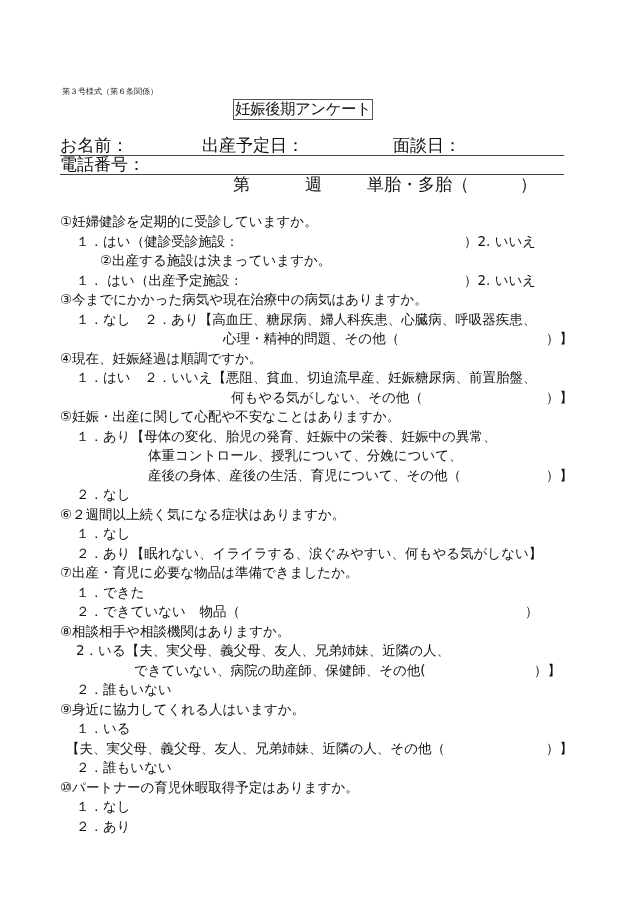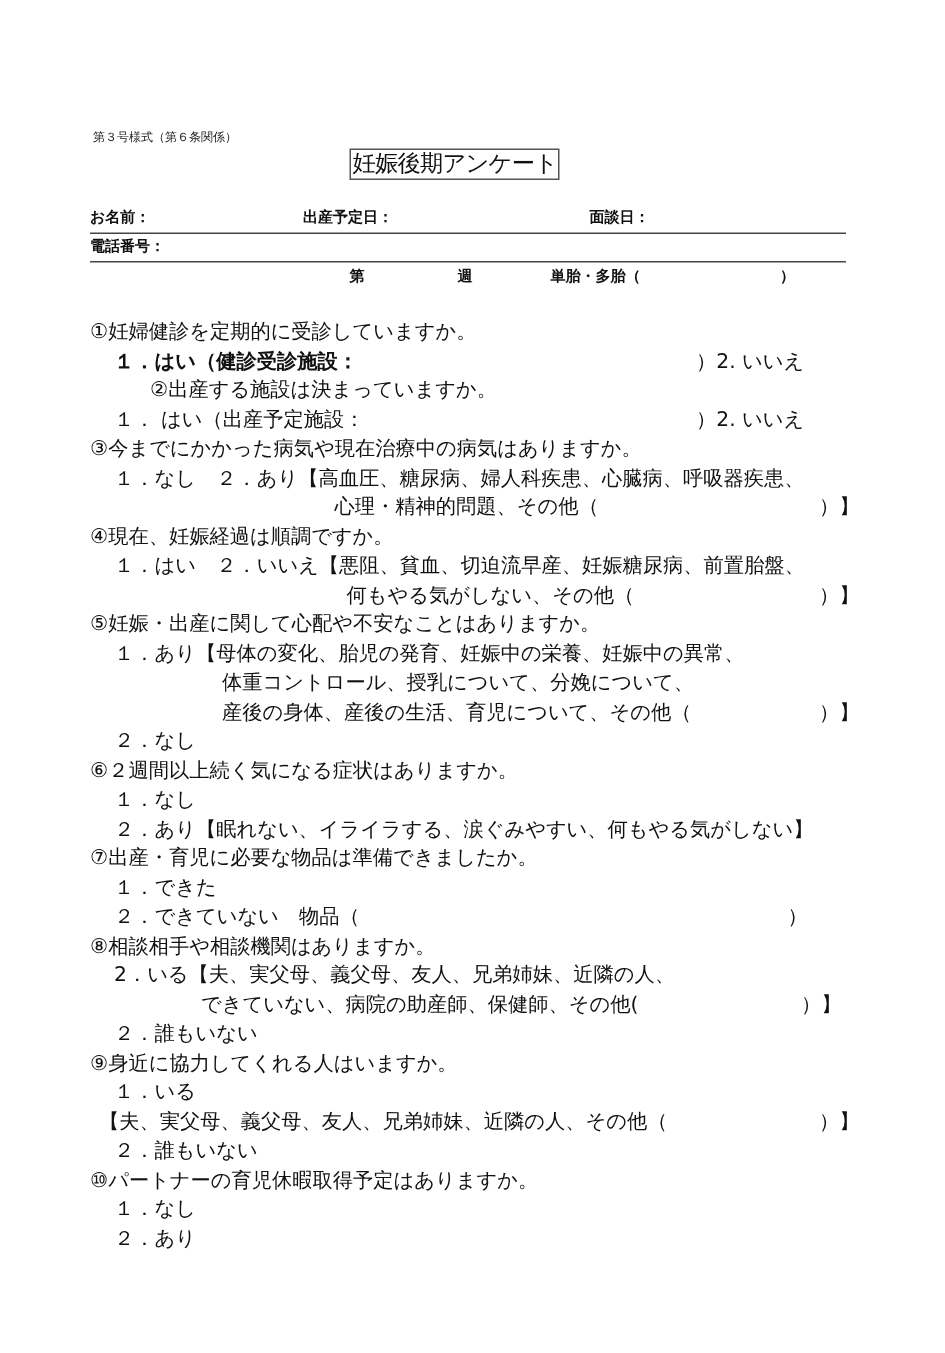--- a/index.html
+++ b/index.html
@@ -1,21 +1,21 @@
 <!DOCTYPE html>
 <html><head>
 <meta charset="utf-8">
 <style>
   html, body { margin:0; padding:0; background:#ffffff; }
   body { width:630px; height:902px; position:relative; overflow:hidden;
          font-family: "DejaVu Sans", "Liberation Sans", sans-serif; color:#111; }
   .form-no { position:absolute; left:62px; top:86px; font-family:"DejaVu Serif", serif; font-size:8px; color:#222; }
   .title { position:absolute; left:233px; top:99px; height:19px; line-height:19px; padding:0 1px;
            border:1px solid #555; font-size:15.5px; letter-spacing:-0.5px; white-space:nowrap; }
-  .hdr-row { position:absolute; left:60px; width:504px; height:19px; line-height:19px; font-size:10px; white-space:nowrap;font-weight:bold; }
+  .hdr-row { position:absolute; left:60px; width:504px; height:19px; line-height:19px; font-size:17px; white-space:nowrap; }
   .hdr-row.lined { border-bottom:1px solid #444; }
   .hdr-row span { position:absolute; top:0; }
   .q { position:absolute; left:60px; font-size:13.5px; line-height:19.5px; white-space:nowrap; }
   .row { height:19.5px; position:relative; }
   .row span { position:absolute; top:0; }
 </style>
 </head>
 <body>
 
 <div class="form-no">第３号様式（第６条関係）</div>
@@ -34,21 +34,21 @@
   <span style="left:245px">週</span>
   <span style="left:307px">単胎・多胎（</span>
   <span style="left:460px">）</span>
 </div>
 
 <div class="q" id="qa" style="top:212px">
     <div class="row">
       <span style="left: 0px;">①妊婦健診を定期的に受診していますか。</span>
     </div>
     <div class="row">
-      <span style="left: 16px; font-weight: bold;">１．はい（健診受診施設：</span>
+      <span style="left: 16px;">１．はい（健診受診施設：</span>
       <span style="left: 404px;">）2. いいえ</span>
     </div>
     <div class="row">
       <span style="left: 0px; margin-left: 40px;">②出産する施設は決まっていますか。</span>
     </div>
     <div class="row">
       <span style="left: 16px;">１． はい（出産予定施設：</span>
       <span style="left: 404px;">）2. いいえ</span>
     </div>
     <div class="row">

